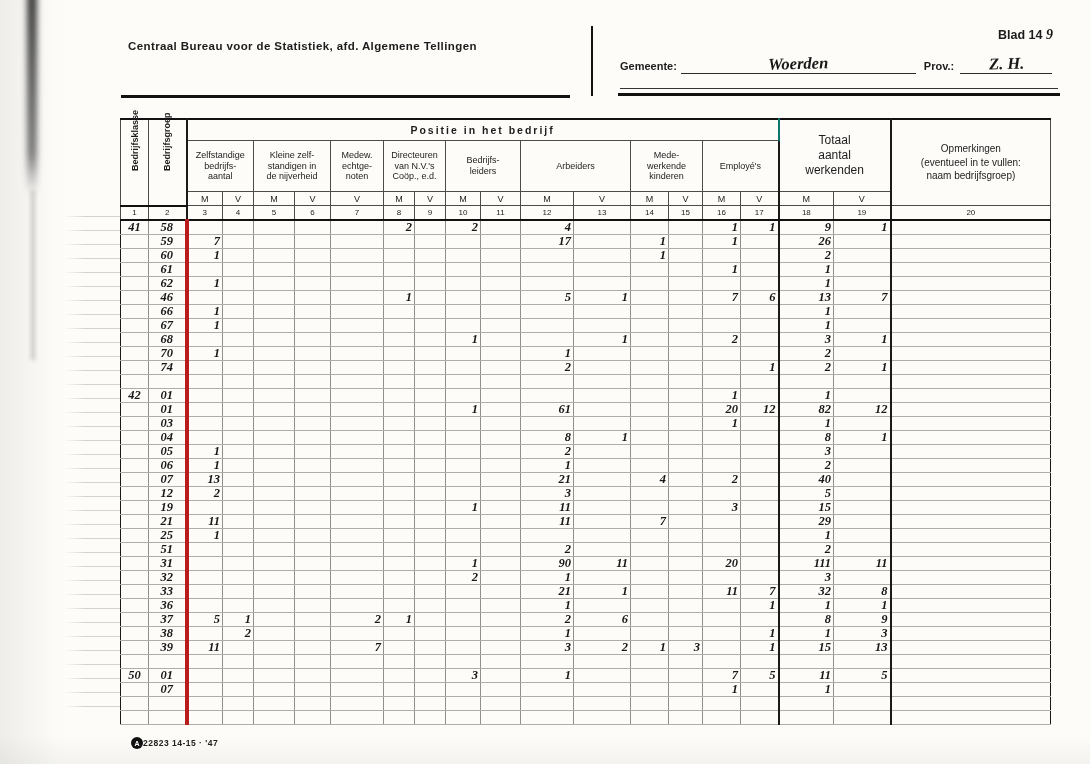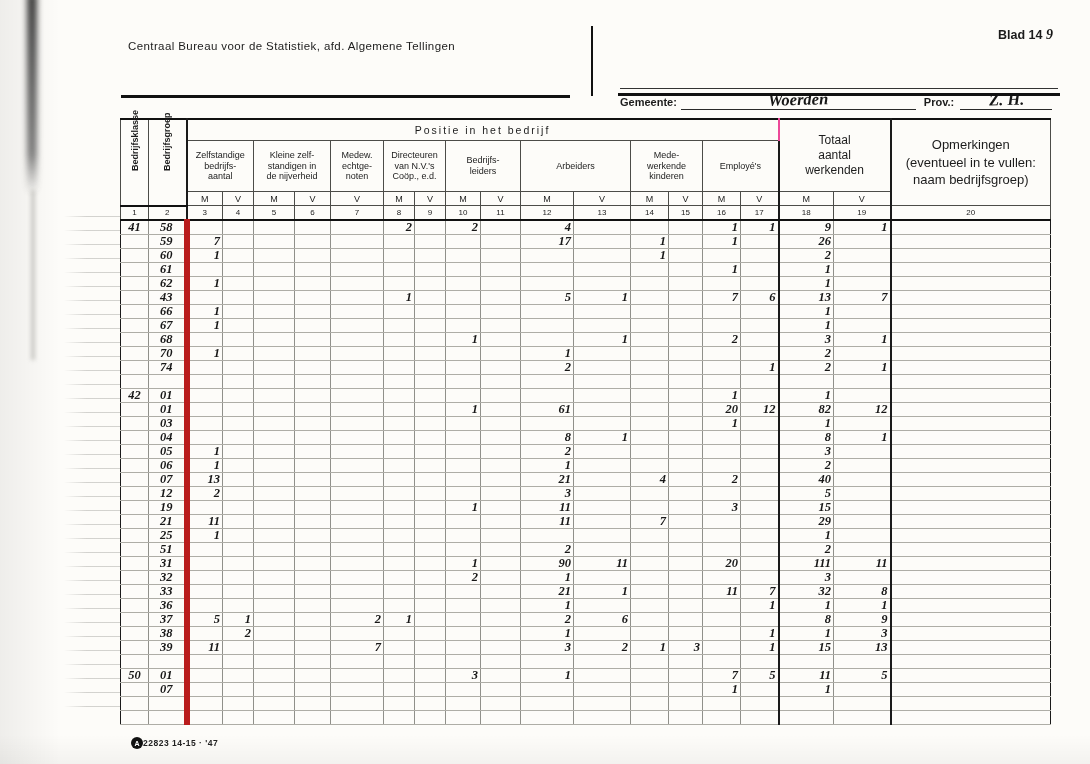--- a/index.html
+++ b/index.html
@@ -6,27 +6,27 @@
   .canvas{position:relative;width:1090px;height:764px;background:#fdfcf9;overflow:hidden;
           font-family:"Liberation Sans",sans-serif;color:#1c1c1c;}
   .paper-shade{position:absolute;inset:0;background:
       linear-gradient(90deg,rgba(0,0,0,.06),rgba(0,0,0,0) 60px),
       linear-gradient(0deg,rgba(0,0,0,.04),rgba(0,0,0,0) 30px);}
   .smudge{position:absolute;left:27px;top:-6px;width:10px;height:200px;
           background:linear-gradient(#1a1a1a,#666 80%,rgba(120,120,120,0));filter:blur(3px);opacity:.85;}
   .smudge2{position:absolute;left:31px;top:190px;width:4px;height:170px;background:#9a9a94;filter:blur(2px);opacity:.5;}
 
   
-  .org{position:absolute;left:128px;top:40px;font-size:11.5px;font-weight:normal;letter-spacing:.4px;}
+  .org{position:absolute;left:128px;top:40px;font-size:11.5px;font-weight:bold;letter-spacing:.4px;}
   .main-title{position:absolute;left:127px;top:60px;font-size:19px;font-weight:bold;letter-spacing:3px;}
   .left-rule{position:absolute;left:121px;top:95px;width:449px;height:2.5px;background:#111;}
   .hdr-divider{position:absolute;left:591px;top:26px;width:2px;height:70px;background:#111;}
   .blad{position:absolute;left:998px;top:27px;font-size:12.5px;font-weight:bold;}
   .blad .hw9{font-size:14px;}
-  .gemeente-line{position:absolute;left:620px;top:55px;width:440px;display:flex;align-items:flex-end;margin-top:36px;}
+  .gemeente-line{position:absolute;left:620px;top:55px;width:440px;display:flex;align-items:flex-end;}
   .fldlbl{font-size:11px;font-weight:bold;padding-bottom:2px;white-space:nowrap;}
   .fill{border-bottom:1.5px solid #2a2a2a;text-align:center;}
   .fill.gem{width:235px;margin:0 8px 0 4px;}
   .fill.prov{width:92px;margin-left:6px;}
   .hw{font-family:"Liberation Serif",serif;font-style:italic;font-weight:700;color:#171717;}
   .script{font-size:16.5px;transform:rotate(-1.5deg);display:inline-block;line-height:14px;}
   .dbl-rule-a{position:absolute;left:620px;top:88px;width:438px;height:1px;background:#333;}
   .dbl-rule-b{position:absolute;left:618px;top:93px;width:442px;height:2.5px;background:#111;}
 
   .tbl-title{position:absolute;left:128px;top:101px;font-size:12.5px;font-weight:bold;}
@@ -39,34 +39,34 @@
      -webkit-mask-image:linear-gradient(90deg,transparent,#000 40%,#000);
              mask-image:linear-gradient(90deg,transparent,#000 40%,#000);}
 
   
   table.main{position:absolute;left:120px;top:118px;width:930px;border-collapse:collapse;table-layout:fixed;
              border:1.5px solid #1a1a1a;border-top:2.5px solid #111;}
   th,td{padding:0;margin:0;}
   thead th{border:1px solid #4c4c48;font-weight:bold;background:transparent;}
   th.rot{vertical-align:middle;}
   th.rot .rwrap{transform:rotate(-90deg);white-space:nowrap;font-size:9px;font-weight:bold;width:18px;margin:0 auto;}
-  th.positie{font-size:10.5px;font-weight:normal;letter-spacing:2px;height:20px;border-right:2px solid #ec4899;}
+  th.positie{font-size:10.5px;font-weight:bold;letter-spacing:2px;height:20px;border-right:2px solid #0f766e;}
   th.totaal{font-size:12px;font-weight:normal;line-height:1.25;white-space:pre-line;border-right:2px solid #1a1a1a;border-left:2px solid #1a1a1a;}
-  th.opm{font-size:13px;font-weight:normal;line-height:1.35;white-space:pre-line;}
+  th.opm{font-size:10px;font-weight:normal;line-height:1.35;white-space:pre-line;}
   th.gcell{font-size:9px;font-weight:normal;line-height:1.2;white-space:pre-line;height:50px;vertical-align:middle;}
   th.mvcell{font-size:9px;font-weight:normal;height:13px;}
   th.numcell{font-size:8px;font-weight:normal;height:12px;border-bottom:2.5px solid #111;}
   .hv{border-right:2px solid #1a1a1a !important;}
   th.klasseh,th.groeph{border-bottom:2.5px solid #111;}
   th.groeph{border-right:2px solid #1a1a1a;}
 
   tbody td{height:13px;border-right:1px solid #90908a;border-bottom:1px solid #aeada6;
            font-size:12px;line-height:11px;overflow:visible;}
   tbody td.klasse{text-align:center;}
-  tbody td.groep{text-align:center;border-right:6px solid #b91c1c;margin-left:28px;}
+  tbody td.groep{text-align:center;border-right:4px solid #b91c1c;margin-left:28px;}
   tbody td.val{text-align:right;padding-right:2px;}
   tbody td.opm{border-right:none;}
   tbody tr td.hw{font-size:12.5px;}
 
   
   .imprint{position:absolute;left:131px;top:737px;display:flex;align-items:center;}
   .logo{width:12px;height:12px;border-radius:50%;background:#111;color:#fff;font-size:7px;font-weight:bold;
         display:flex;align-items:center;justify-content:center;}
   .imprint-text{font-size:8.5px;font-weight:bold;letter-spacing:.5px;color:#222;}
 </style>
@@ -307,21 +307,21 @@
           <td class="val hw"></td>
           <td class="val hw"></td>
           <td class="val hw"></td>
           <td class="val hw hv"></td>
           <td class="val hw">1</td>
           <td class="val hw hv"></td>
           <td class="val hw opm"></td>
         </tr>
         <tr>
           <td class="klasse hw"></td>
-          <td class="groep hw">43</td>
+          <td class="groep hw">46</td>
           <td class="val hw"></td>
           <td class="val hw"></td>
           <td class="val hw"></td>
           <td class="val hw"></td>
           <td class="val hw"></td>
           <td class="val hw">1</td>
           <td class="val hw"></td>
           <td class="val hw"></td>
           <td class="val hw"></td>
           <td class="val hw">5</td>

